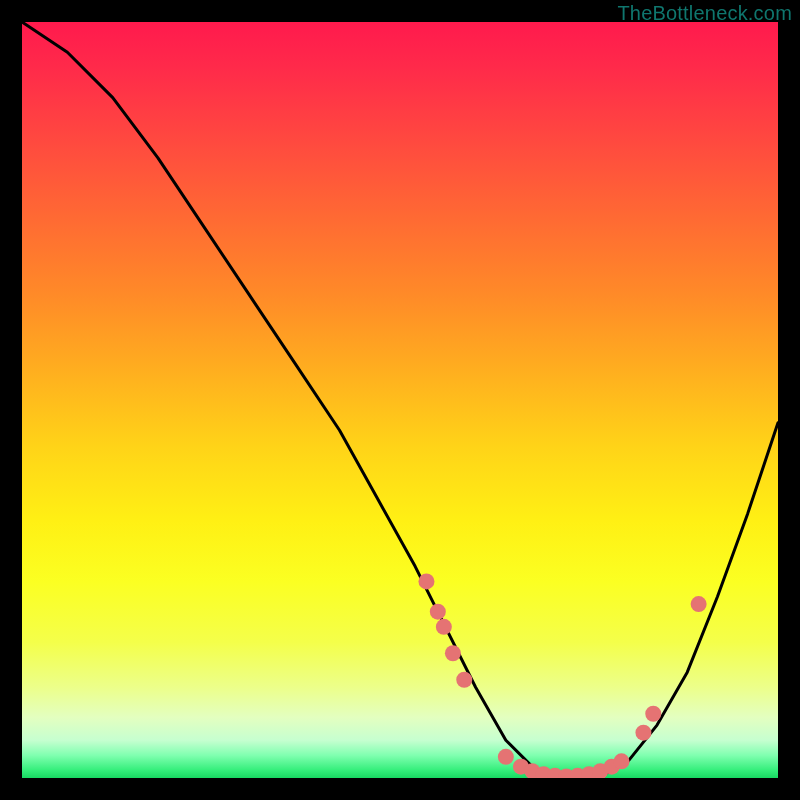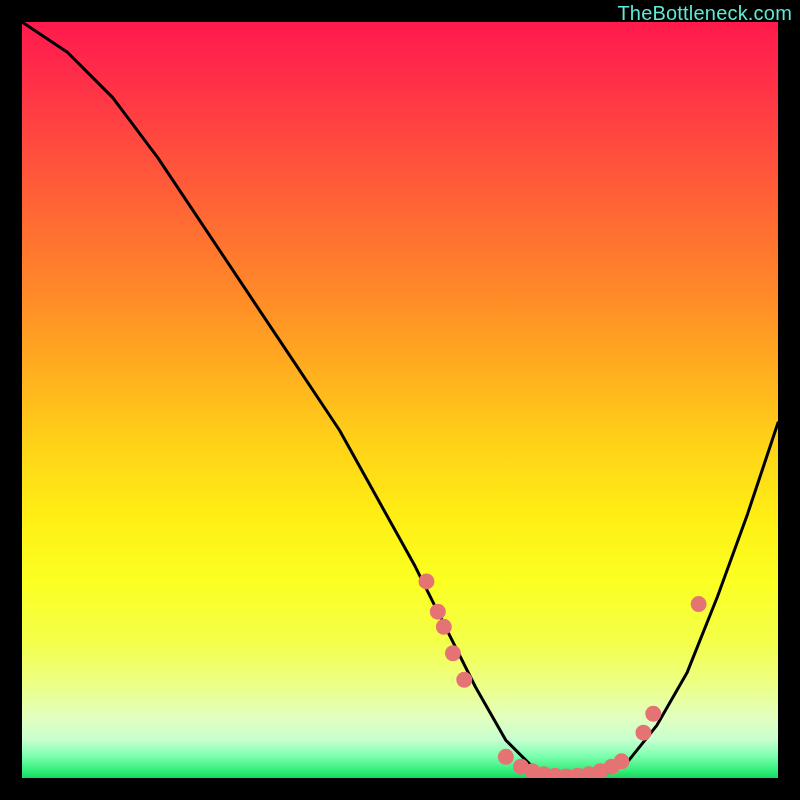--- a/index.html
+++ b/index.html
@@ -46,21 +46,21 @@
     position: absolute;
     left: 0;
     top: 0;
     width: 756px;
     height: 756px;
   }
   .watermark {
     position: absolute;
     top: 2px;
     right: 8px;
-    color: #5eead4;
+    color: #0f766e;
     font-size: 20px;
     font-weight: 500;
     letter-spacing: 0.2px;
     user-select: none;
   }
 </style>
 </head>
 <body>
 
 <div class="chart-wrap">

